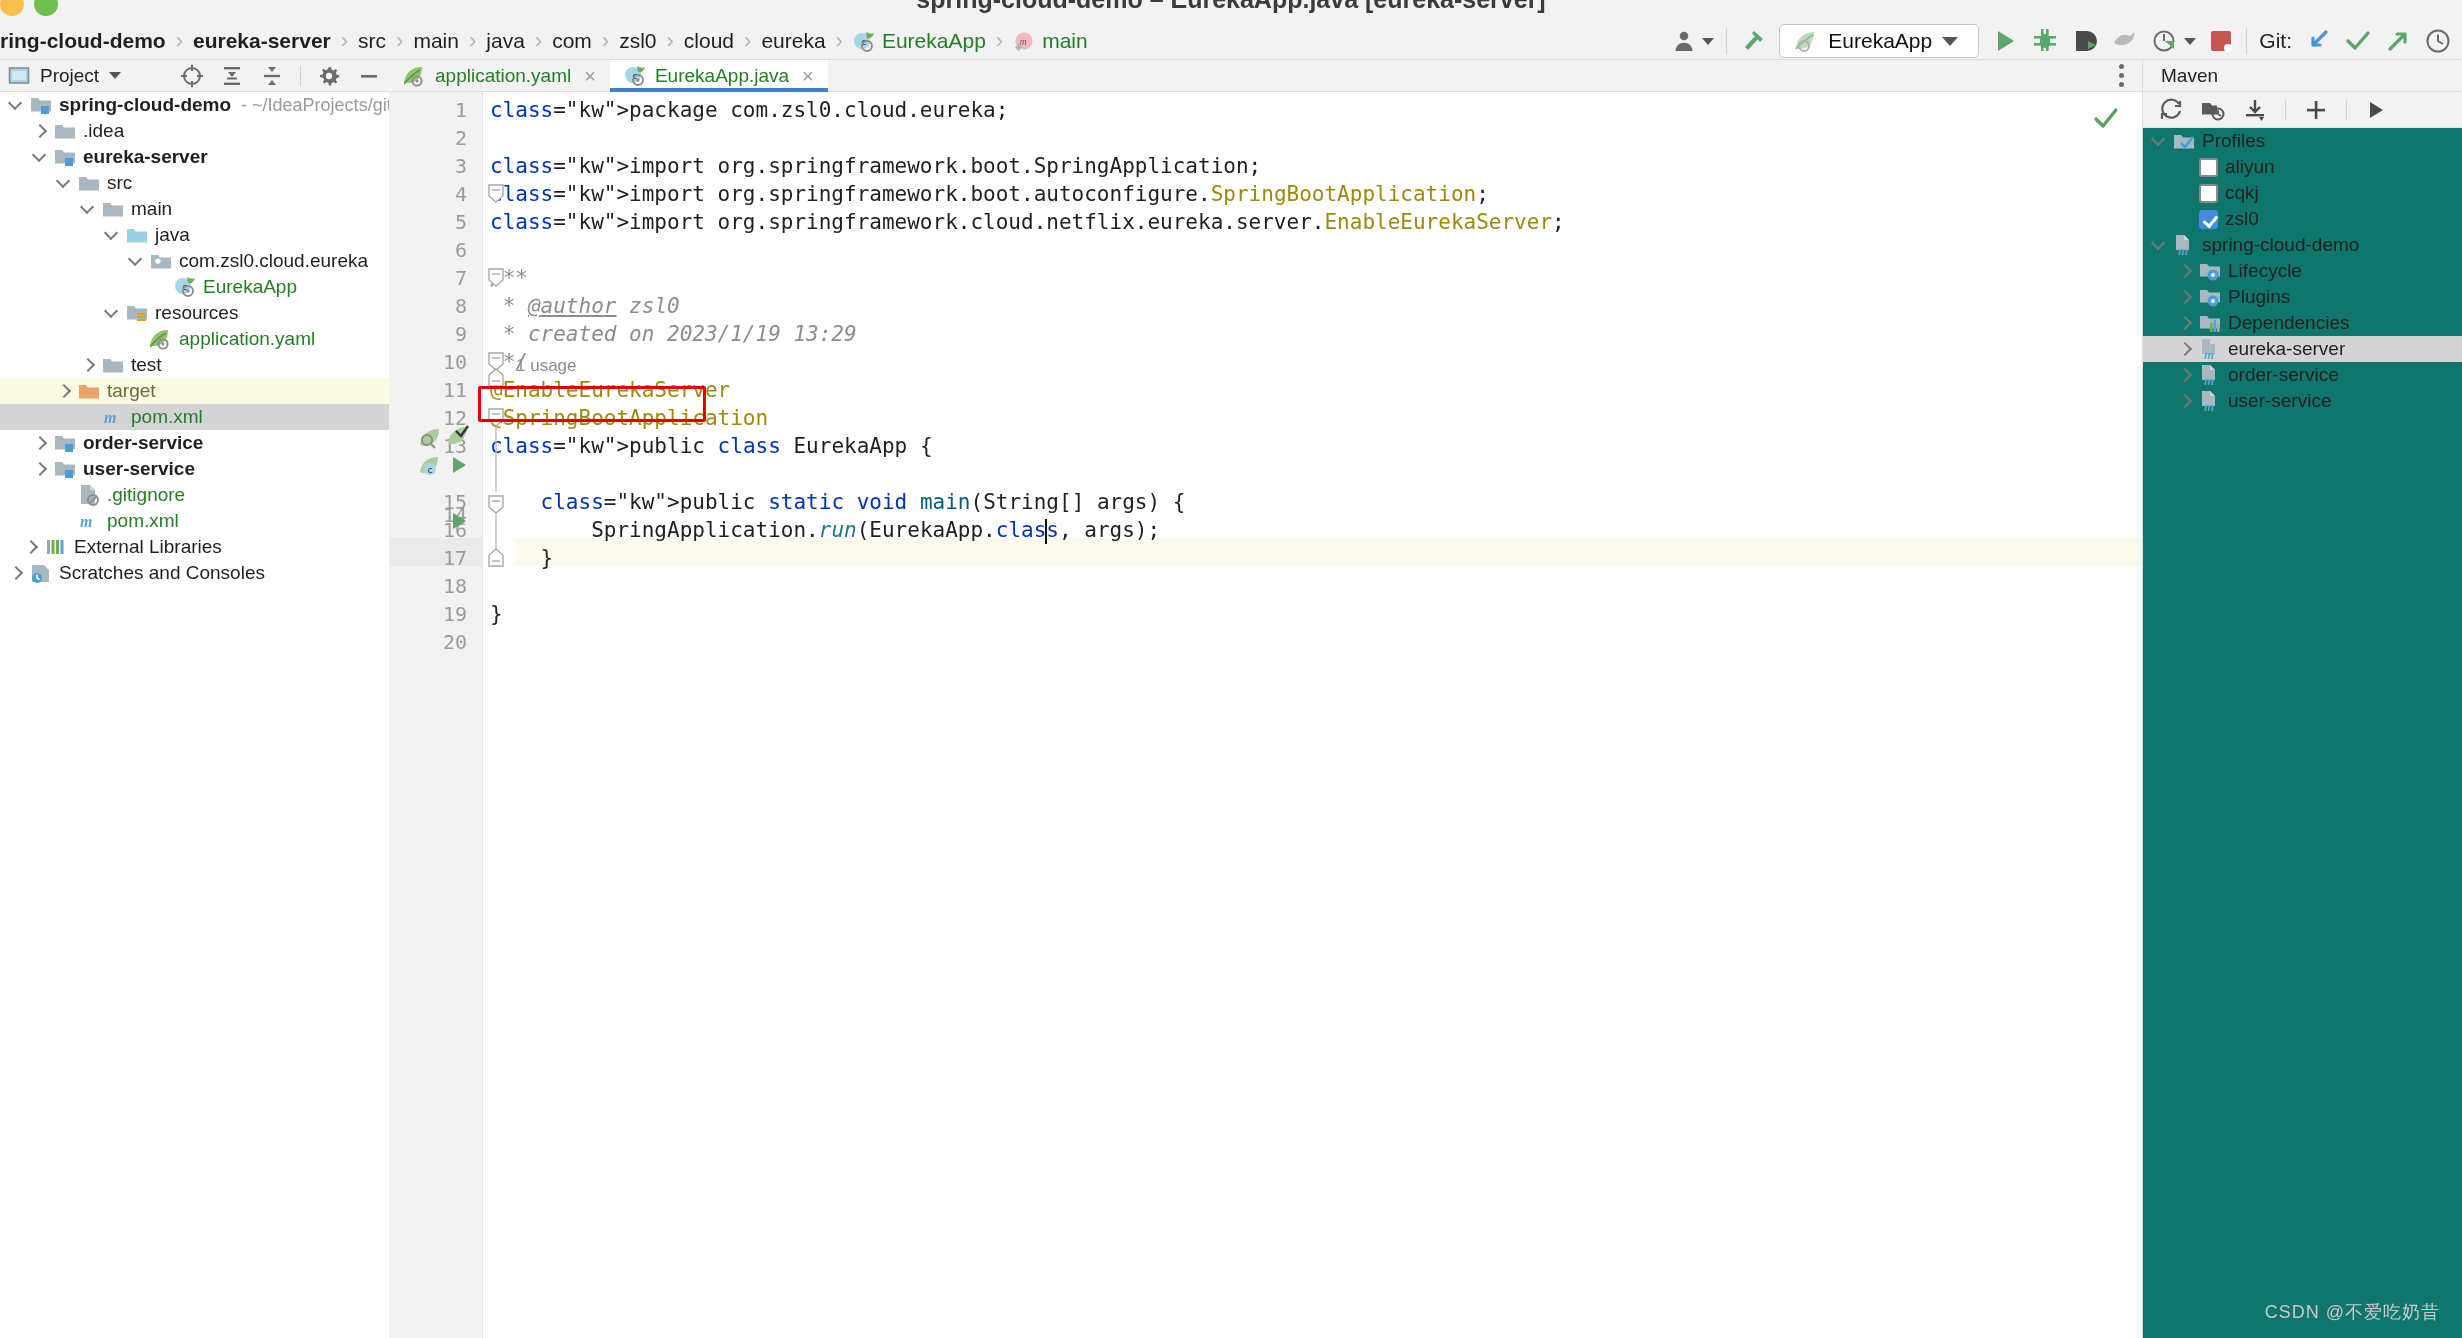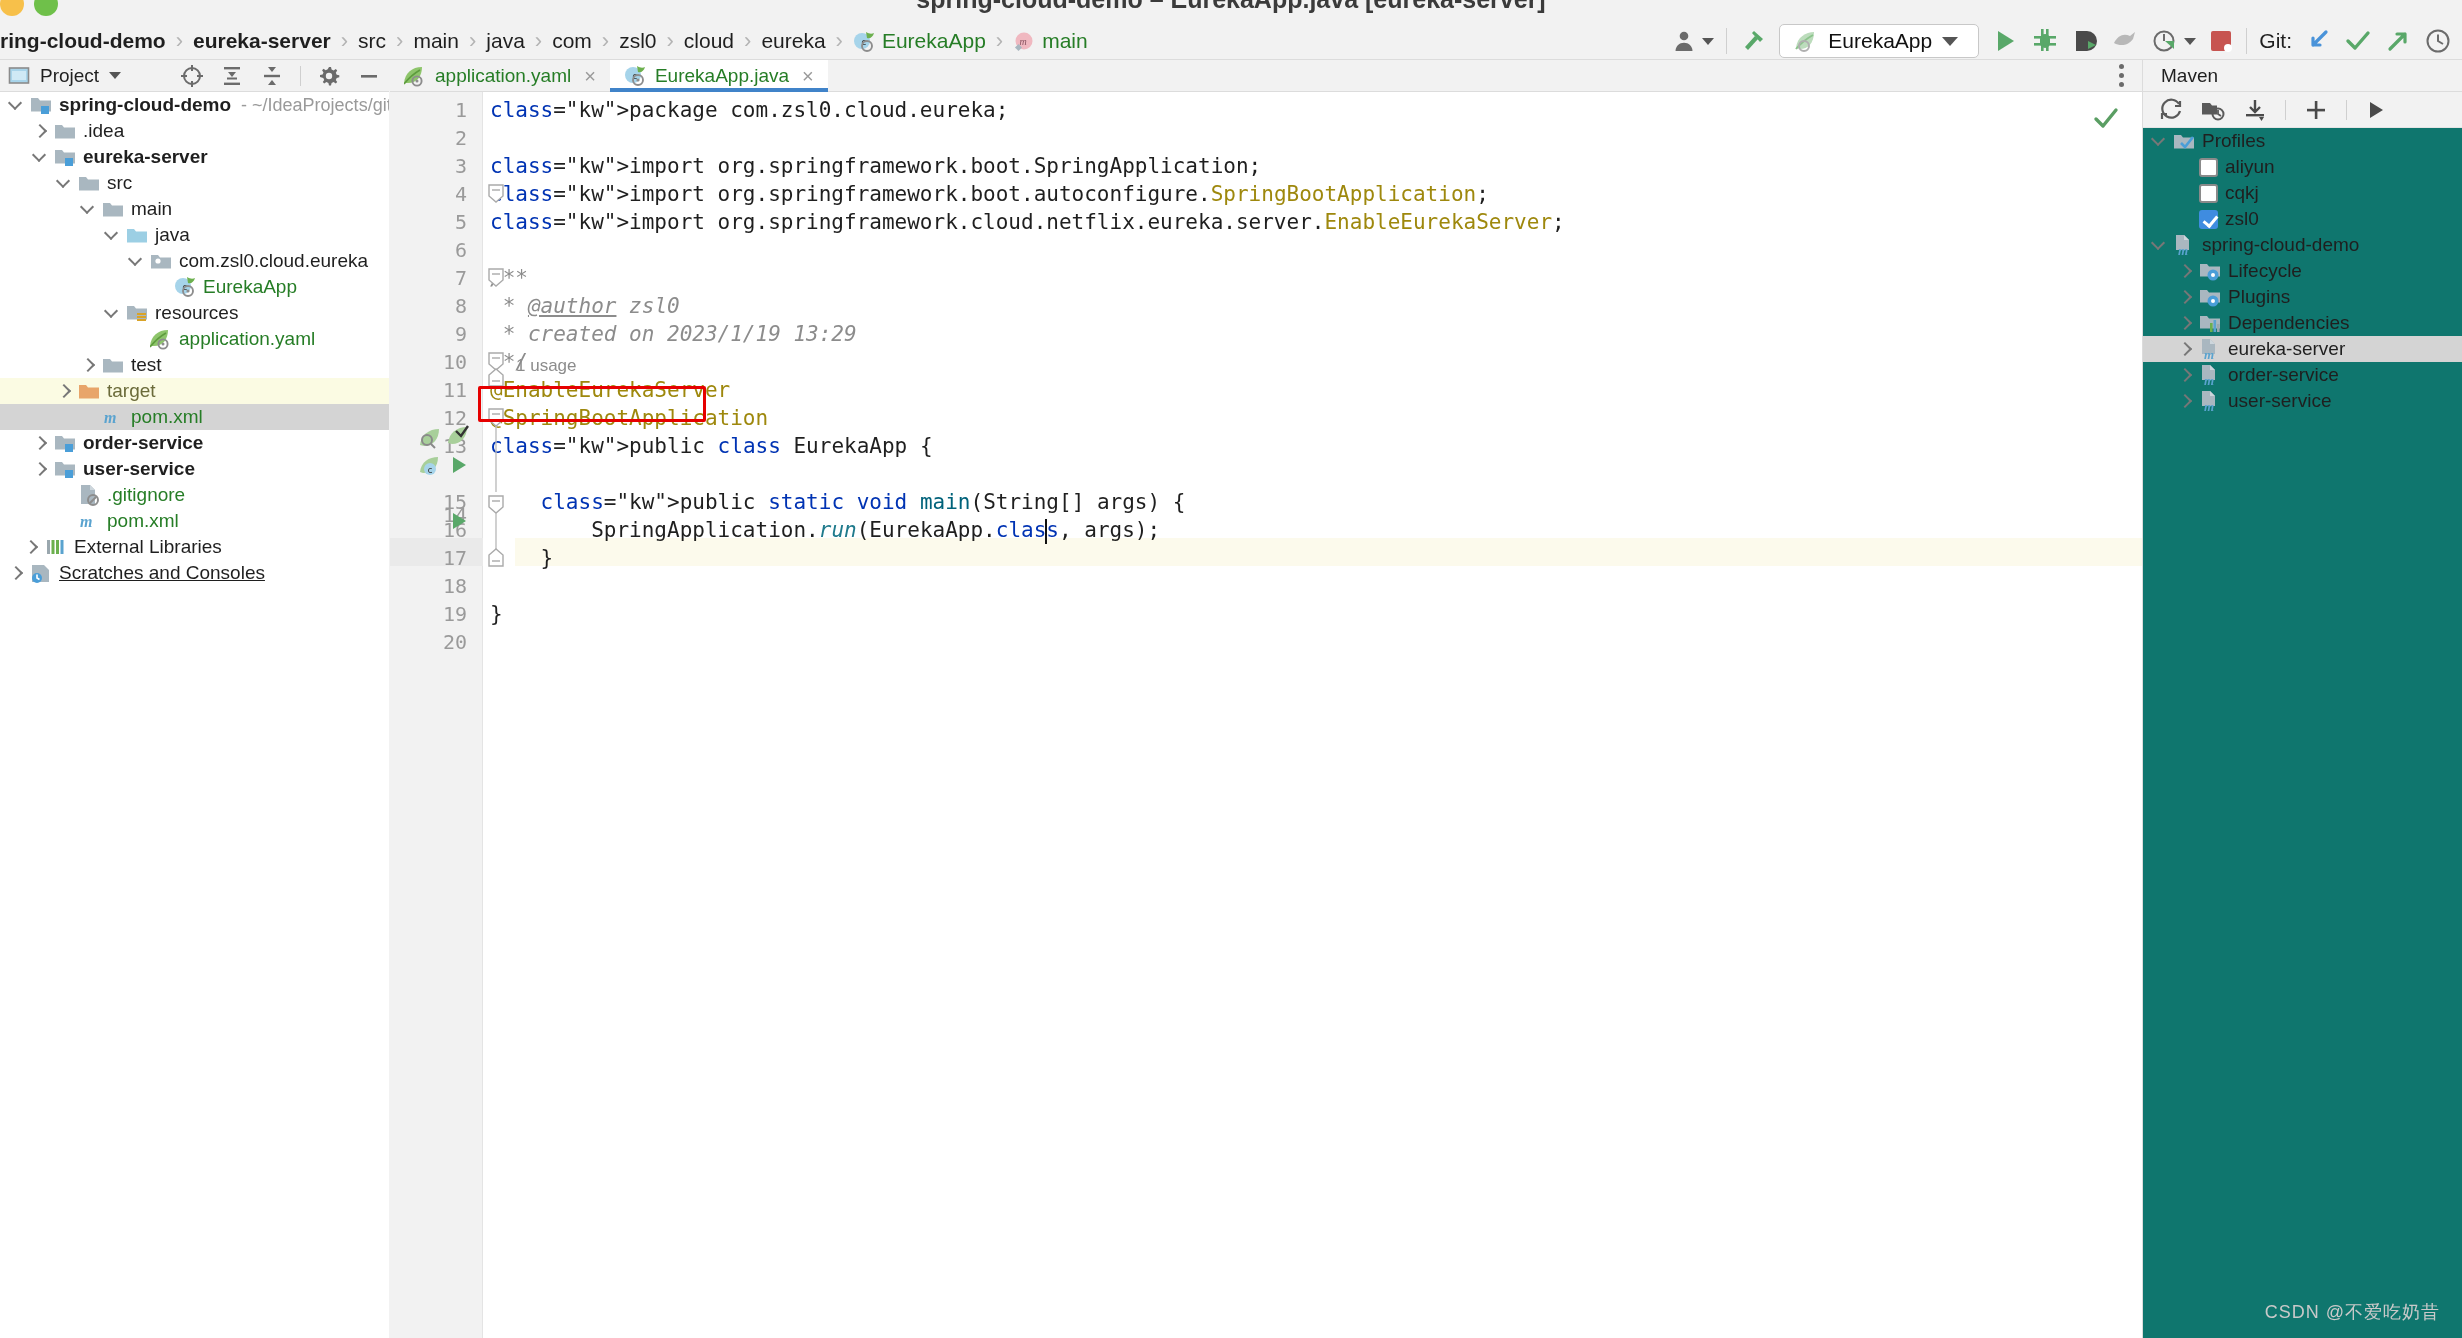--- a/index.html
+++ b/index.html
@@ -558,21 +558,21 @@
         <span class="ico" style="margin-left: 6px;">
           <svg width="22" height="22" viewBox="0 0 22 22">
             <rect x="2" y="4" width="3" height="14" fill="#9aa7ae"></rect>
             <rect x="6.5" y="4" width="3" height="14" fill="#6cb04e"></rect>
             <rect x="11" y="4" width="3" height="14" fill="#6cb04e"></rect>
             <rect x="15.5" y="4" width="3" height="14" fill="#5aa3cf"></rect>
           </svg>
         </span>
         <span class="lbl">External Libraries</span>
       </div>
-      <div class="row" style="padding-left: 8px; text-decoration: underline;">
+      <div class="row" style="padding-left: 8px;">
         <span class="arrow right"></span>
         <span class="ico" style="margin-left: 6px;">
           <svg width="22" height="22" viewBox="0 0 22 22">
             <path d="M2 3 h12 l5 5 v12 H2 z" fill="#a9b7c0"></path>
             <circle cx="7" cy="16" r="5" fill="#4a9ed8"></circle>
             <path d="M7 12.5 L7 16 L9.5 17.5" stroke="#fff" stroke-width="1.6" fill="none"></path>
           </svg>
         </span>
         <span class="lbl">Scratches and Consoles</span>
       </div>

